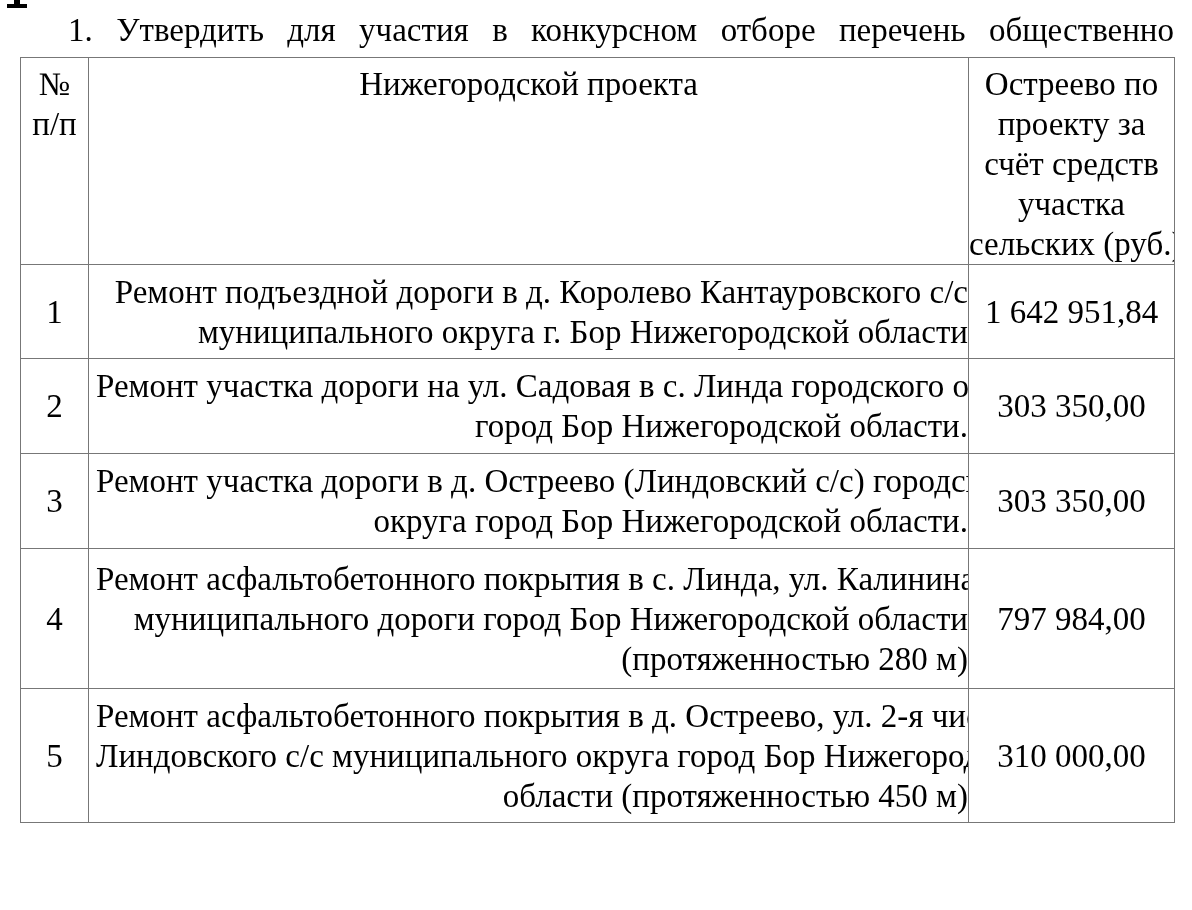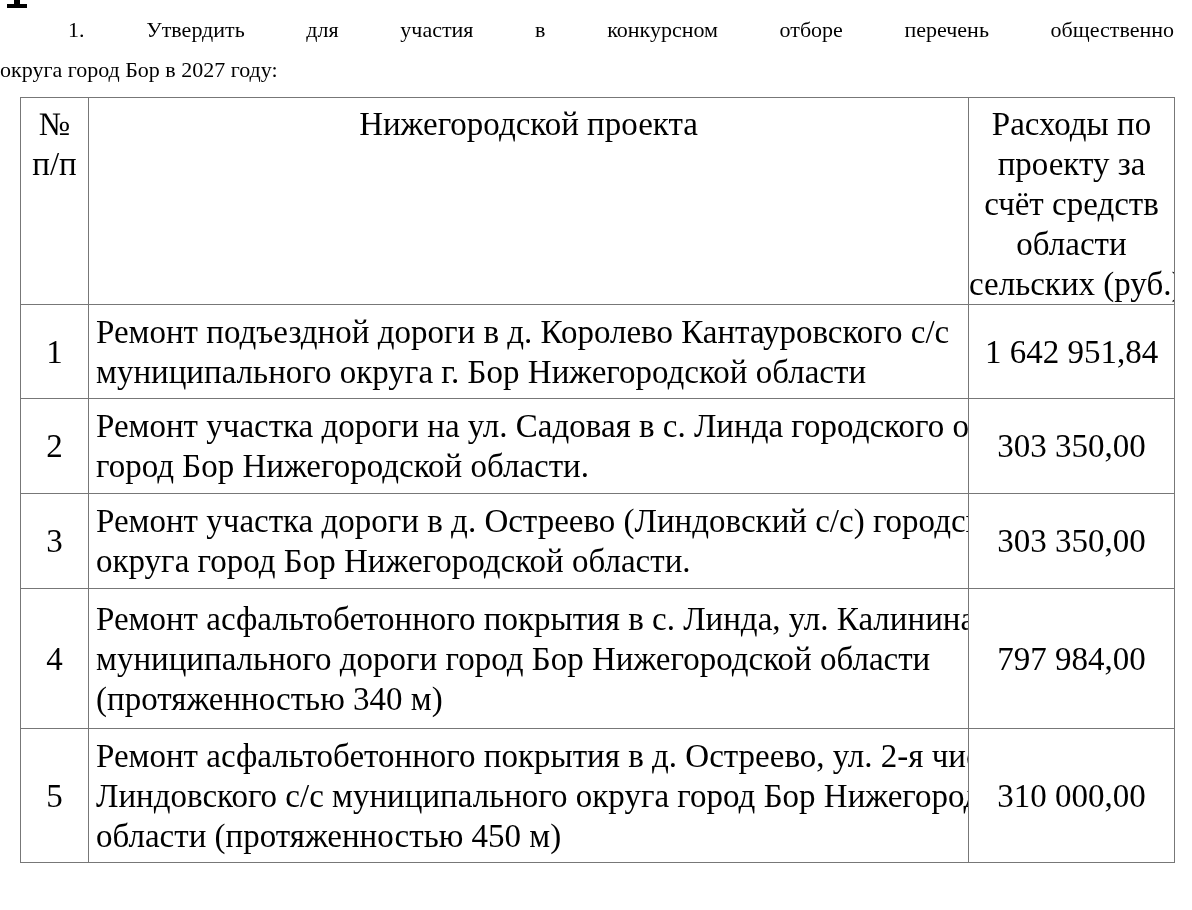--- a/index.html
+++ b/index.html
@@ -38,21 +38,21 @@
     top: 4px;
     width: 20px;
     height: 4px;
     background: #000;
   }
 
   
   .para {
     margin: 10px 18px 0 0;
     width: 1174px;
-    font-size: 22px;
+    font-size: 33px;
     line-height: 40px;
   }
   .pline {
     text-align: justify;
     text-align-last: justify;
     white-space: normal;
   }
   .pline.first {
     text-indent: 68px;
   }
@@ -85,62 +85,61 @@
     vertical-align: top;
     text-align: center;
     padding-top: 6px;
   }
   .doc-table td.num {
     vertical-align: middle;
     text-align: center;
   }
   .doc-table td.name {
     vertical-align: middle;
-    text-align: left;
+    text-align: right;
     padding-left: 7px;
   }
   .doc-table td.cost {
     vertical-align: middle;
     text-align: center;
   }
   .cell-line { white-space: nowrap; }
 </style>
 </head>
 <body>
 
 <div class="fragment">
   <span class="frag-stem"></span>
   <span class="frag-base"></span>
 </div>
 
 <div class="para">
   <div class="pline first">1. Утвердить для участия в конкурсном отборе перечень общественно</div>
-  <div class="pline last">округа город Бор в 2027 году:</div>
 </div>
 
 <table class="doc-table">
   <colgroup>
     <col style="width:68px">
     <col style="width:880px">
     <col style="width:206px">
   </colgroup>
   <tbody>
     <tr class="hdr">
       <td class="head">
         <div class="cell-line">№</div>
         <div class="cell-line">п/п</div>
       </td>
       <td class="head">
         <div class="cell-line">Нижегородской проекта</div>
       </td>
       <td class="head">
-        <div class="cell-line">Расходы по</div>
+        <div class="cell-line">Остреево по</div>
         <div class="cell-line">проекту за</div>
         <div class="cell-line">счёт средств</div>
-        <div class="cell-line">области</div>
+        <div class="cell-line">участка</div>
         <div class="cell-line">сельских (руб.)</div>
       </td>
     </tr>
 
     <tr class="r0">
       <td class="num">1</td>
       <td class="name">
         <div class="cell-line">Ремонт подъездной дороги в д. Королево Кантауровского с/с</div>
         <div class="cell-line">муниципального округа г. Бор Нижегородской области</div>
       </td>
@@ -169,21 +168,21 @@
       <td class="cost">
         <div class="cell-line">303 350,00</div>
       </td>
     </tr>
 
     <tr class="r3">
       <td class="num">4</td>
       <td class="name">
         <div class="cell-line">Ремонт асфальтобетонного покрытия в с. Линда, ул. Калинина</div>
         <div class="cell-line">муниципального дороги город Бор Нижегородской области</div>
-        <div class="cell-line">(протяженностью 340 м)</div>
+        <div class="cell-line">(протяженностью 280 м)</div>
       </td>
       <td class="cost">
         <div class="cell-line">797 984,00</div>
       </td>
     </tr>
 
     <tr class="r4">
       <td class="num">5</td>
       <td class="name">
         <div class="cell-line">Ремонт асфальтобетонного покрытия в д. Остреево, ул. 2-я чистая,</div>

